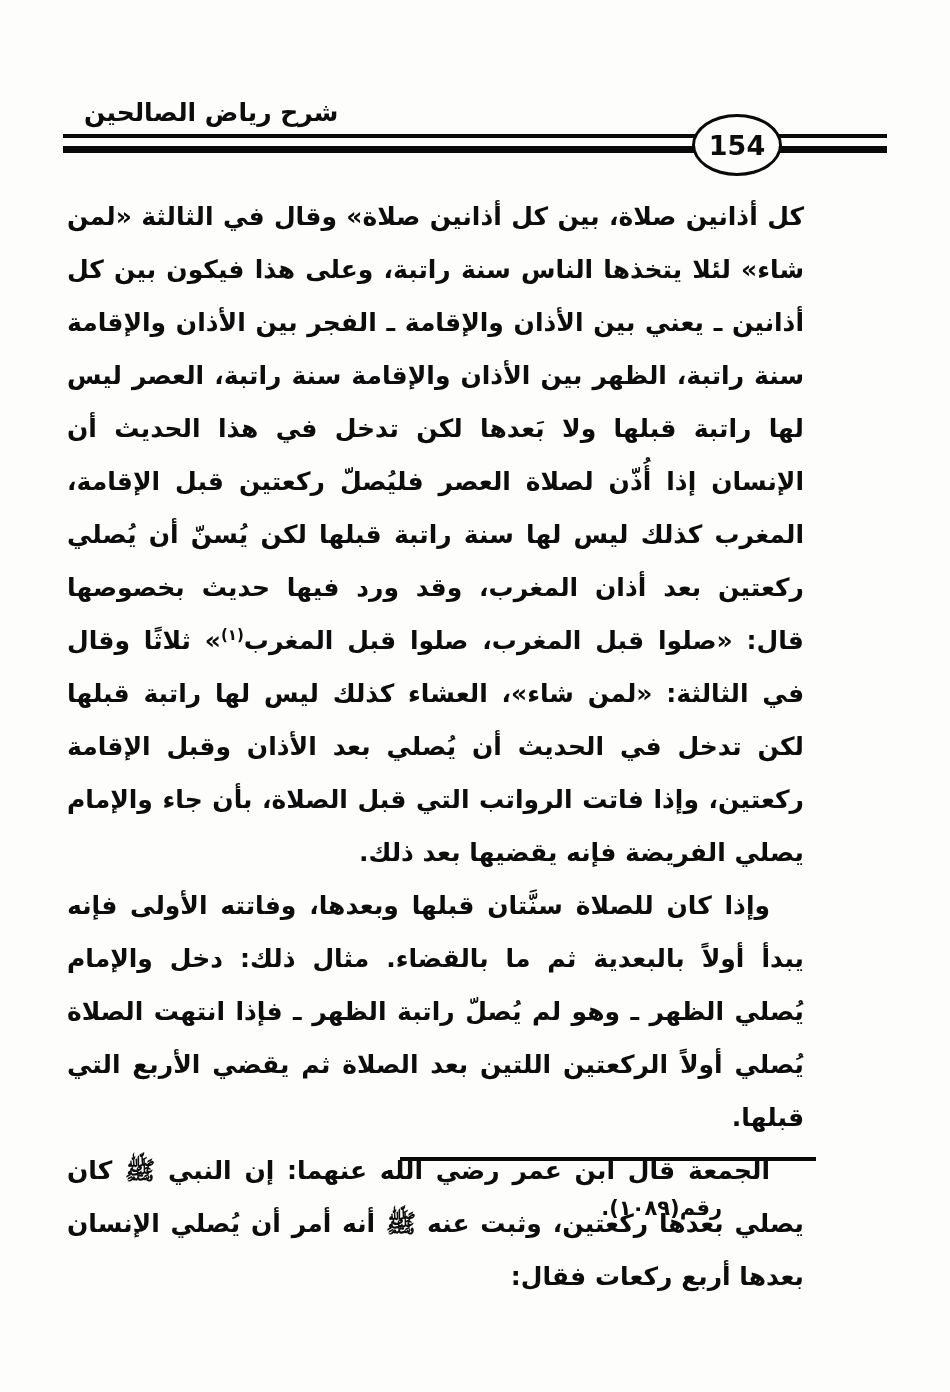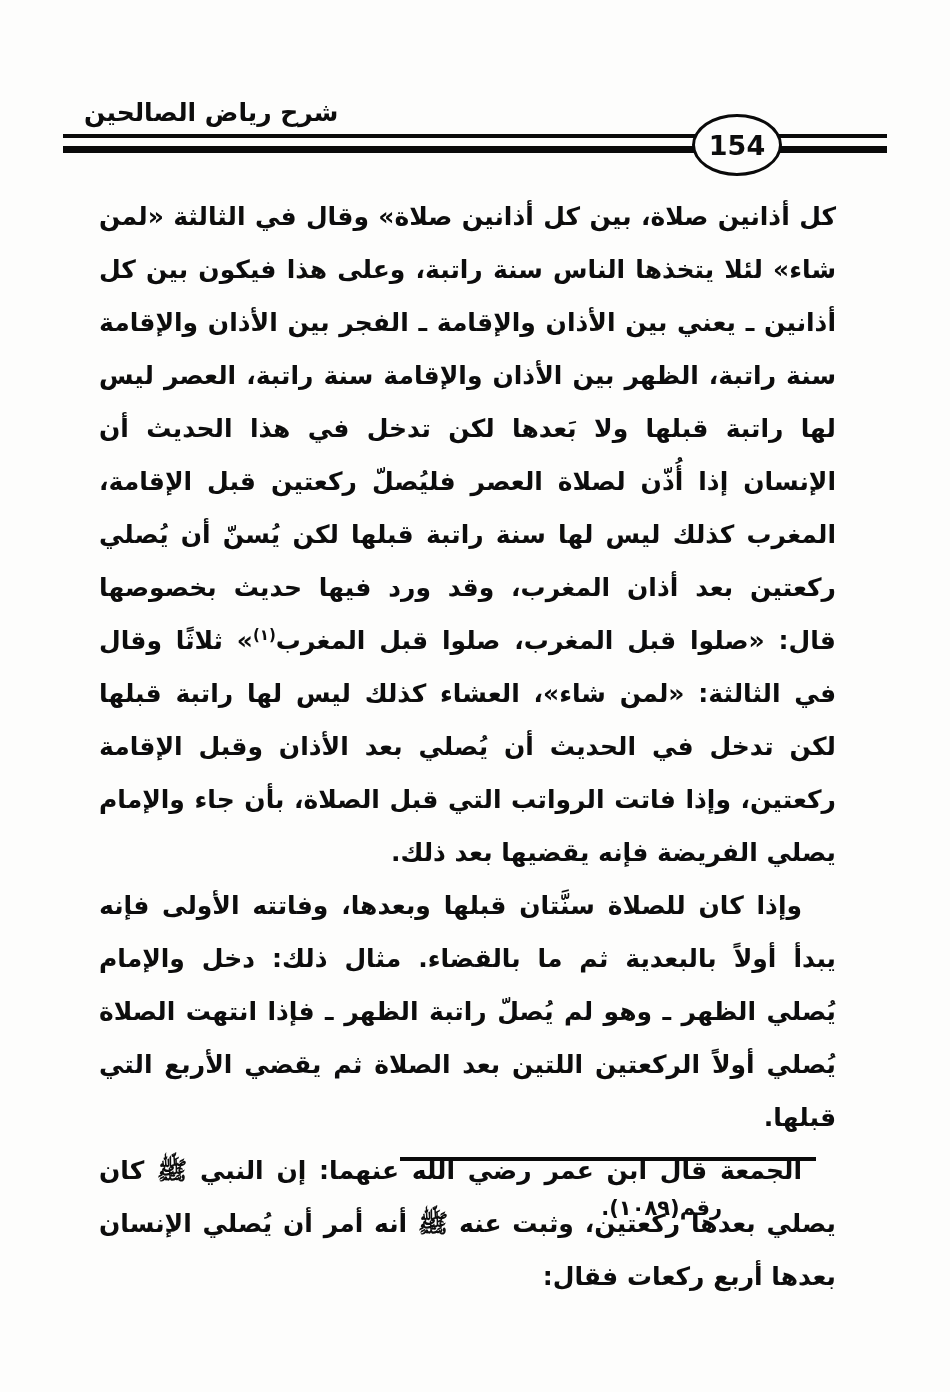--- a/index.html
+++ b/index.html
@@ -40,21 +40,21 @@
   }
   .page-badge .num {
     font-size: 27px;
     font-weight: 700;
     line-height: 1;
     direction: rtl;
   }
   .body-text {
     position: absolute;
     top: 190px;
-    left: 99px;
+    left: 67px;
     width: 737px;
     direction: rtl;
     text-align: justify;
     font-size: 25px;
     font-weight: 700;
     line-height: 53px;
   }
   .body-text p { margin: 0; }
   .body-text p.indented { text-indent: 34px; }
   .fn-ref {

